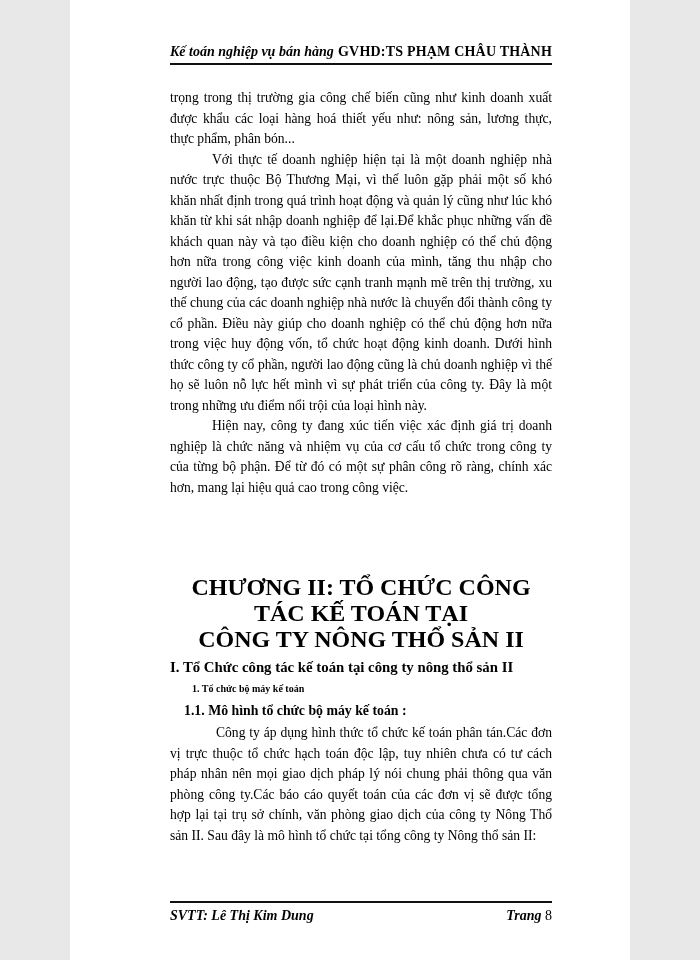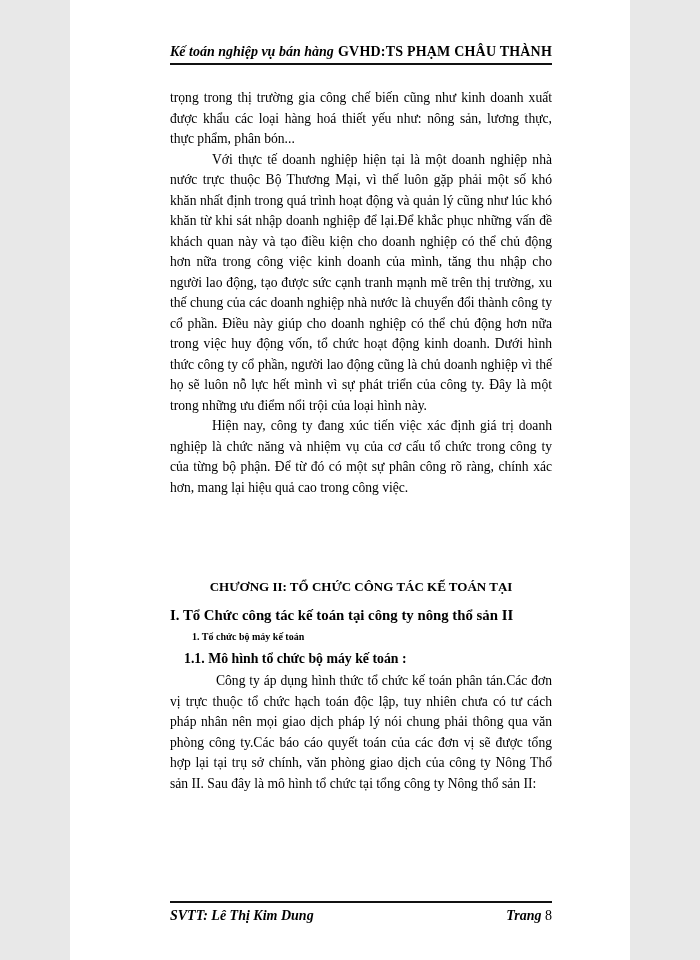--- a/index.html
+++ b/index.html
@@ -24,21 +24,21 @@
   .header .h-right { font-weight:bold; letter-spacing:0.2px; }
   .content {
     position:absolute; top:88px; left:100px; right:78px;
     font-size:13.6px; line-height:20.5px;
     text-align:justify;
   }
   p.para { text-indent:42px; margin:0; }
   p.para.noindent { text-indent:0; }
   h1.chapter {
     margin-top:76px; margin-bottom:4px;
-    font-size:13px; line-height:26px;
+    font-size:24px; line-height:26px;
     text-align:center; font-weight:bold;
   }
   h2.lvl1 {
     font-size:14.8px; line-height:22px; font-weight:bold;
     text-align:left; margin:1px 0 0 0;
   }
   h3.lvl2 {
     font-size:10px; line-height:22px; font-weight:bold;
     text-align:left; margin:0 0 0 22px;
   }
@@ -74,20 +74,21 @@
 
     <p class="para noindent">trọng trong thị trường gia công chế biến cũng như kinh doanh xuất được khẩu các loại hàng hoá thiết yếu như: nông sản, lương thực, thực phẩm, phân bón...</p>
 
 
     <p class="para">Với thực tế doanh nghiệp hiện tại là một doanh nghiệp nhà nước trực thuộc Bộ Thương Mại, vì thế luôn gặp phải  một số khó khăn nhất  định trong quá trình hoạt động và quản lý cũng như lúc khó khăn từ khi sát nhập doanh nghiệp để lại.Để khắc phục những vấn đề khách quan này và tạo điều kiện cho doanh nghiệp có thể chủ động hơn nữa trong công việc kinh doanh của mình, tăng thu nhập cho người lao động, tạo được sức cạnh tranh mạnh mẽ trên thị trường, xu thế chung của các doanh nghiệp nhà nước là chuyển đổi thành  công ty cổ phần. Điều này giúp cho doanh nghiệp có thể chủ động hơn nữa trong việc huy động vốn, tổ chức hoạt động kinh doanh. Dưới hình thức công ty cổ phần, người lao động cũng là chủ doanh nghiệp vì thế họ sẽ luôn nỗ lực hết mình vì sự phát triển của công ty. Đây là một trong những ưu điểm nổi trội của loại hình này.</p>
 
     <p class="para">Hiện nay, công ty đang xúc tiến việc xác định giá trị doanh nghiệp là chức năng và nhiệm vụ của cơ cấu tổ chức trong công ty của từng bộ phận. Để từ đó có một sự phân công rõ ràng, chính xác hơn, mang lại hiệu quả cao trong công việc.</p>
 
     <h1 class="chapter">
       <span>CHƯƠNG II: TỔ CHỨC CÔNG TÁC KẾ TOÁN TẠI</span><br>
+      <span>CÔNG TY NÔNG THỔ SẢN II</span>
     </h1>
 
     <h2 class="lvl1">I.  Tổ Chức công tác kế toán  tại công ty nông thổ sản II</h2>
 
     <h3 class="lvl2">1.   Tổ chức bộ máy kế toán</h3>
 
     <h4 class="lvl3">1.1. Mô hình tổ chức bộ máy kế toán :</h4>
 
     <p class="para closing">Công ty áp dụng hình thức tổ chức kế toán phân tán.Các đơn vị trực thuộc tổ chức hạch toán độc lập, tuy nhiên chưa có tư cách pháp nhân nên mọi giao dịch pháp lý nói chung phải thông qua văn phòng công ty.Các báo cáo quyết toán của các đơn vị sẽ được tổng hợp lại tại trụ sở chính, văn phòng giao dịch của công ty Nông Thổ sản II. Sau đây là mô hình tổ chức tại tổng công ty Nông thổ sản II:</p>
 

